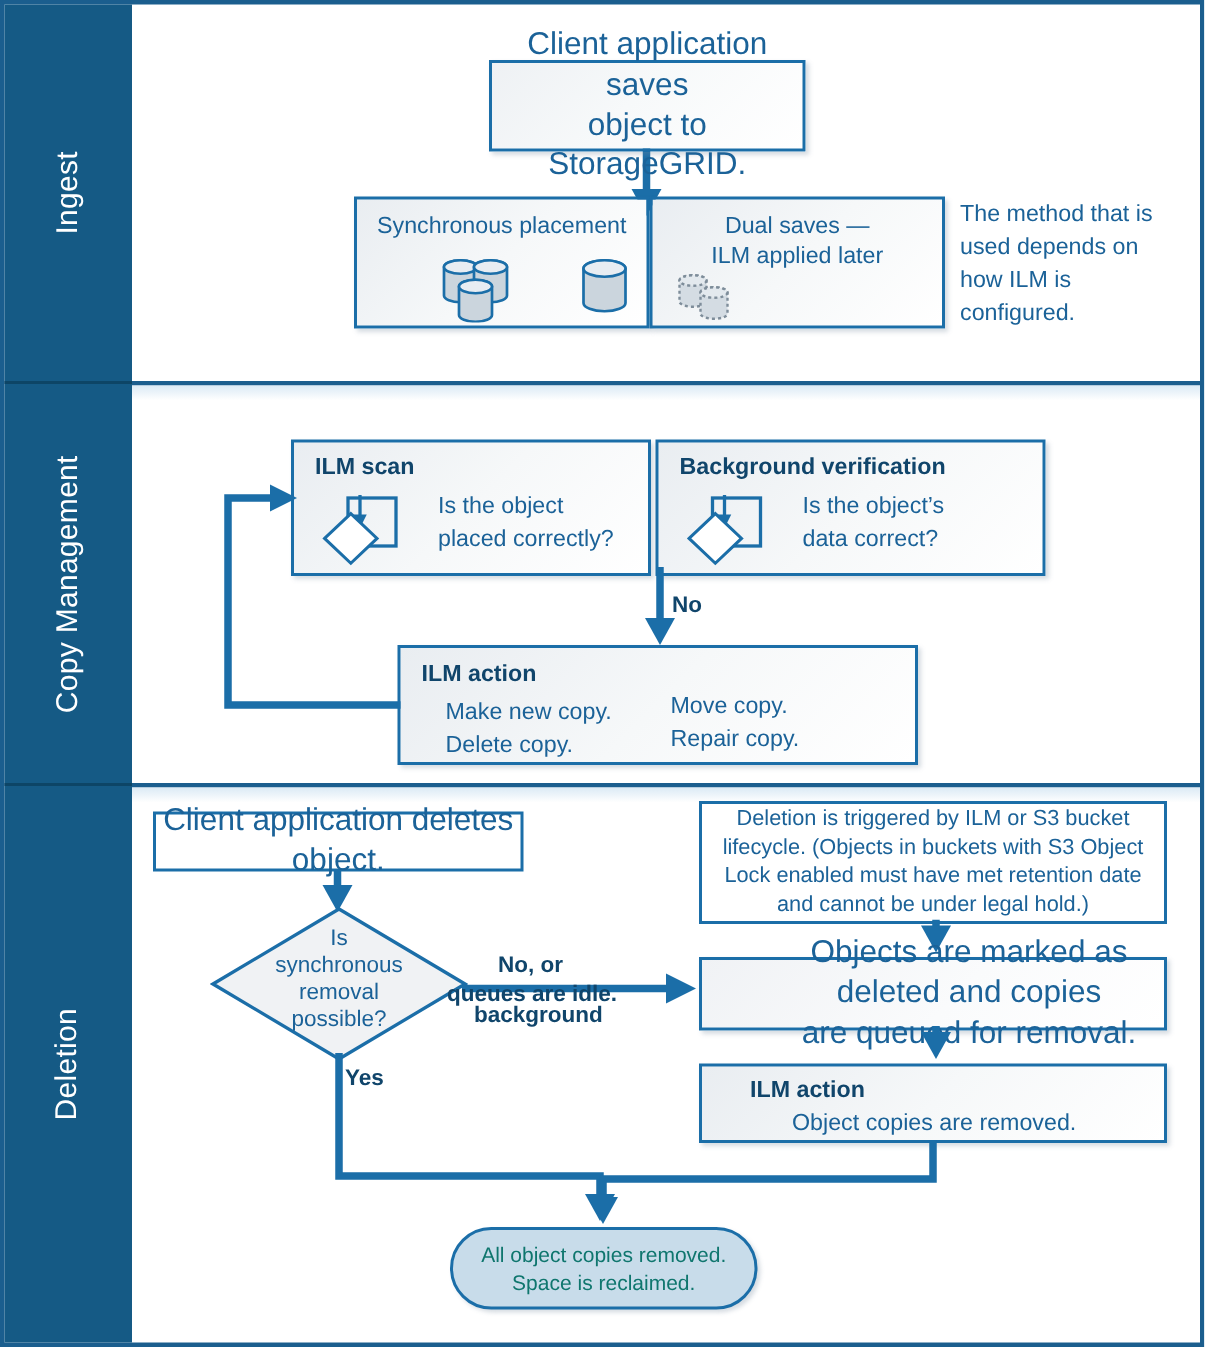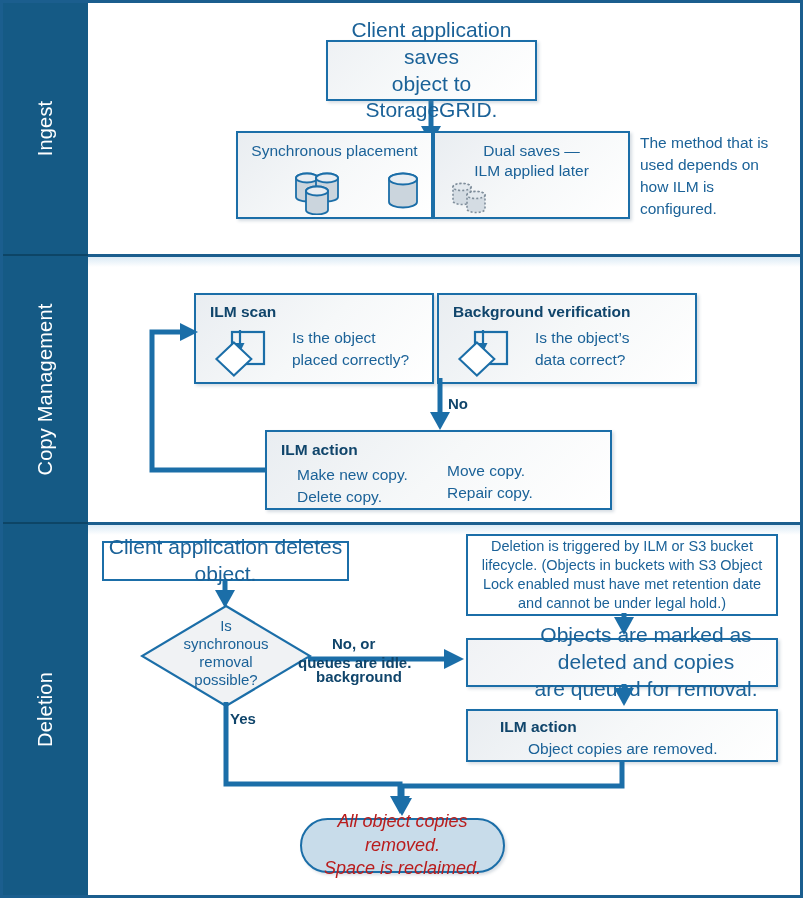--- a/index.html
+++ b/index.html
@@ -35,22 +35,22 @@
     background:linear-gradient(135deg,#e9edf1 0%,#f6f8f9 50%,#ffffff 100%);
     box-shadow:2px 2px 3px rgba(120,140,160,.30);padding-left:48px;}
   .titlebox .hdr{position:absolute;color:#10456b;font-weight:bold;font-size:15.5px;}
 
   .free-text{position:absolute;color:#1b6298;font-size:15.5px;line-height:1.42;}
 
   .diamond{position:absolute;}
   .stadium{position:absolute;box-sizing:border-box;border:2px solid #1b6ea8;
     background:#c8dcea;border-radius:999px;
     display:flex;align-items:center;justify-content:center;
-    color:#b91c1c;font-size:18px;line-height:1.3;text-align:center;
-    box-shadow:2px 2px 3px rgba(120,140,160,.30);font-style:italic;}
+    color:#0f766e;font-size:14px;line-height:1.3;text-align:center;
+    box-shadow:2px 2px 3px rgba(120,140,160,.30);}
 
   .conn{position:absolute;pointer-events:none;}
   .lbl{position:absolute;color:#10456b;font-weight:bold;font-size:15px;line-height:1.25;}
   .icon-wrap{position:absolute;}
   .sub{display:block;}
 </style>
 </head>
 <body>
 
 <div id="canvas">

